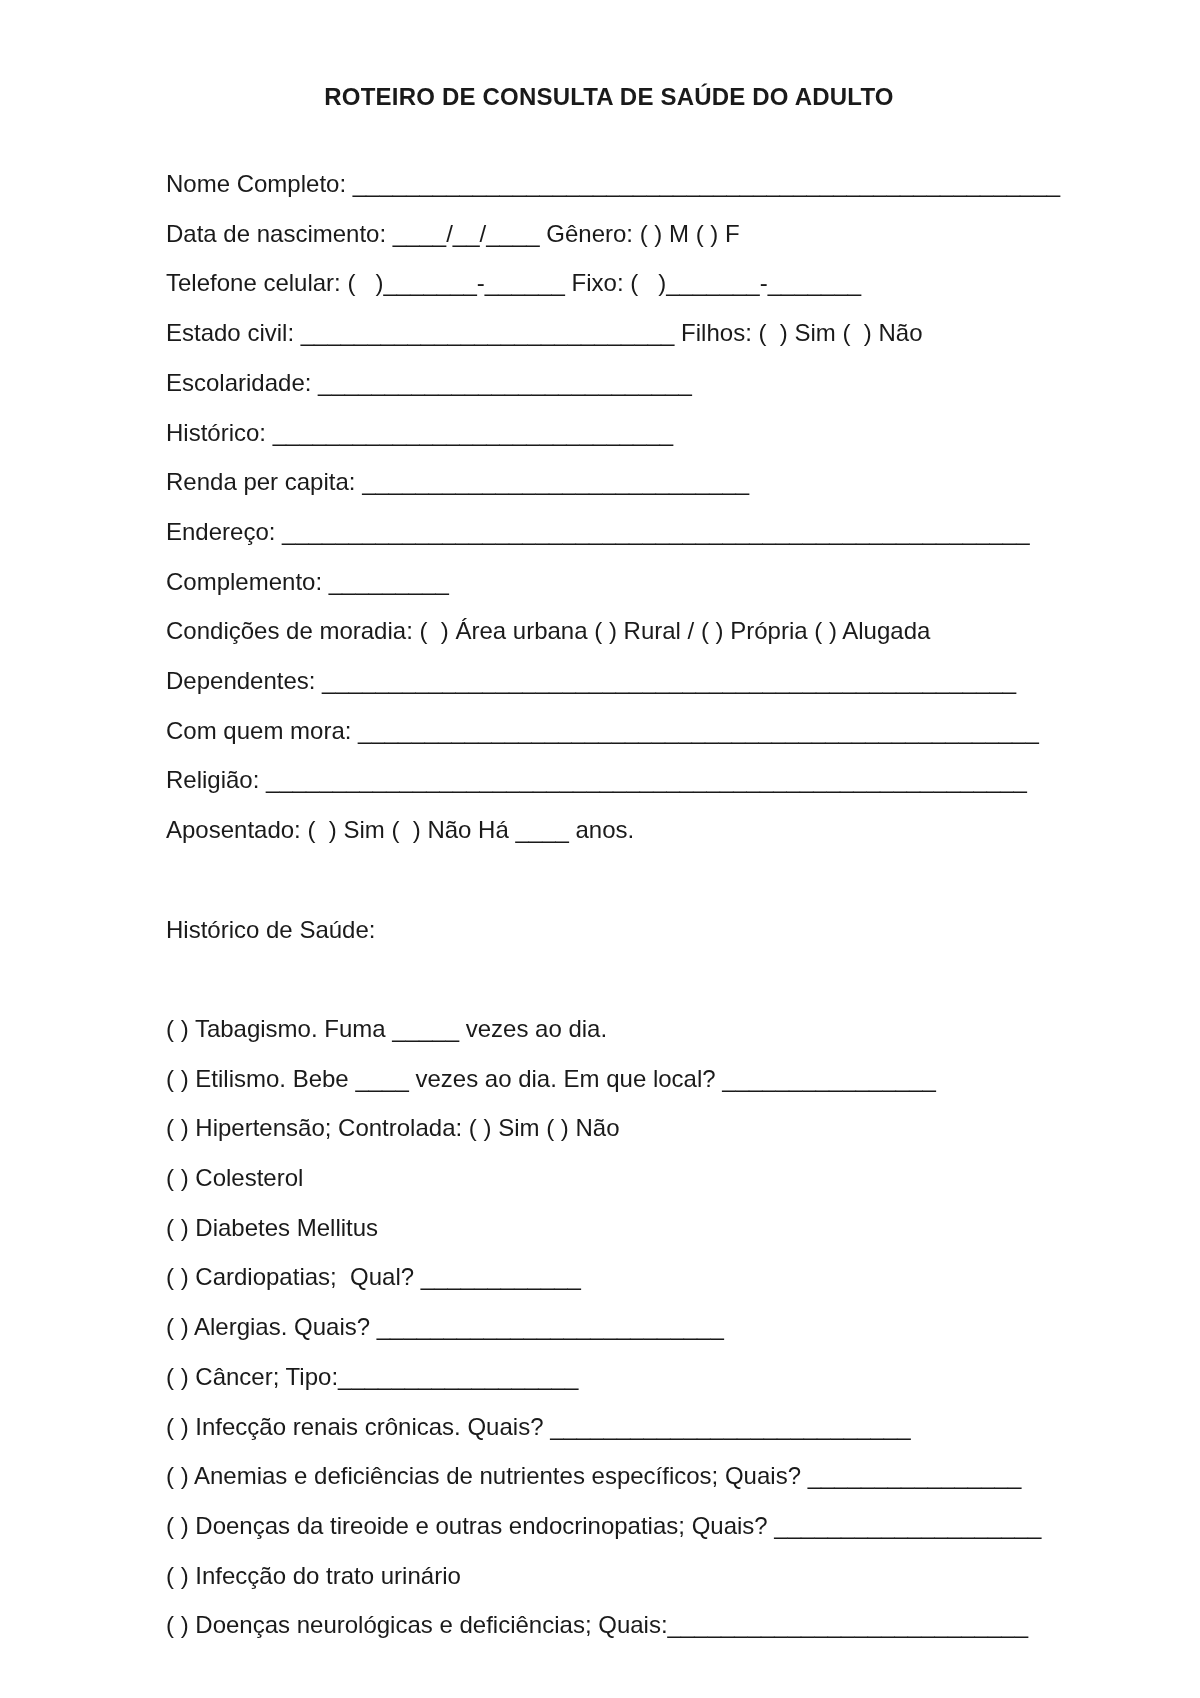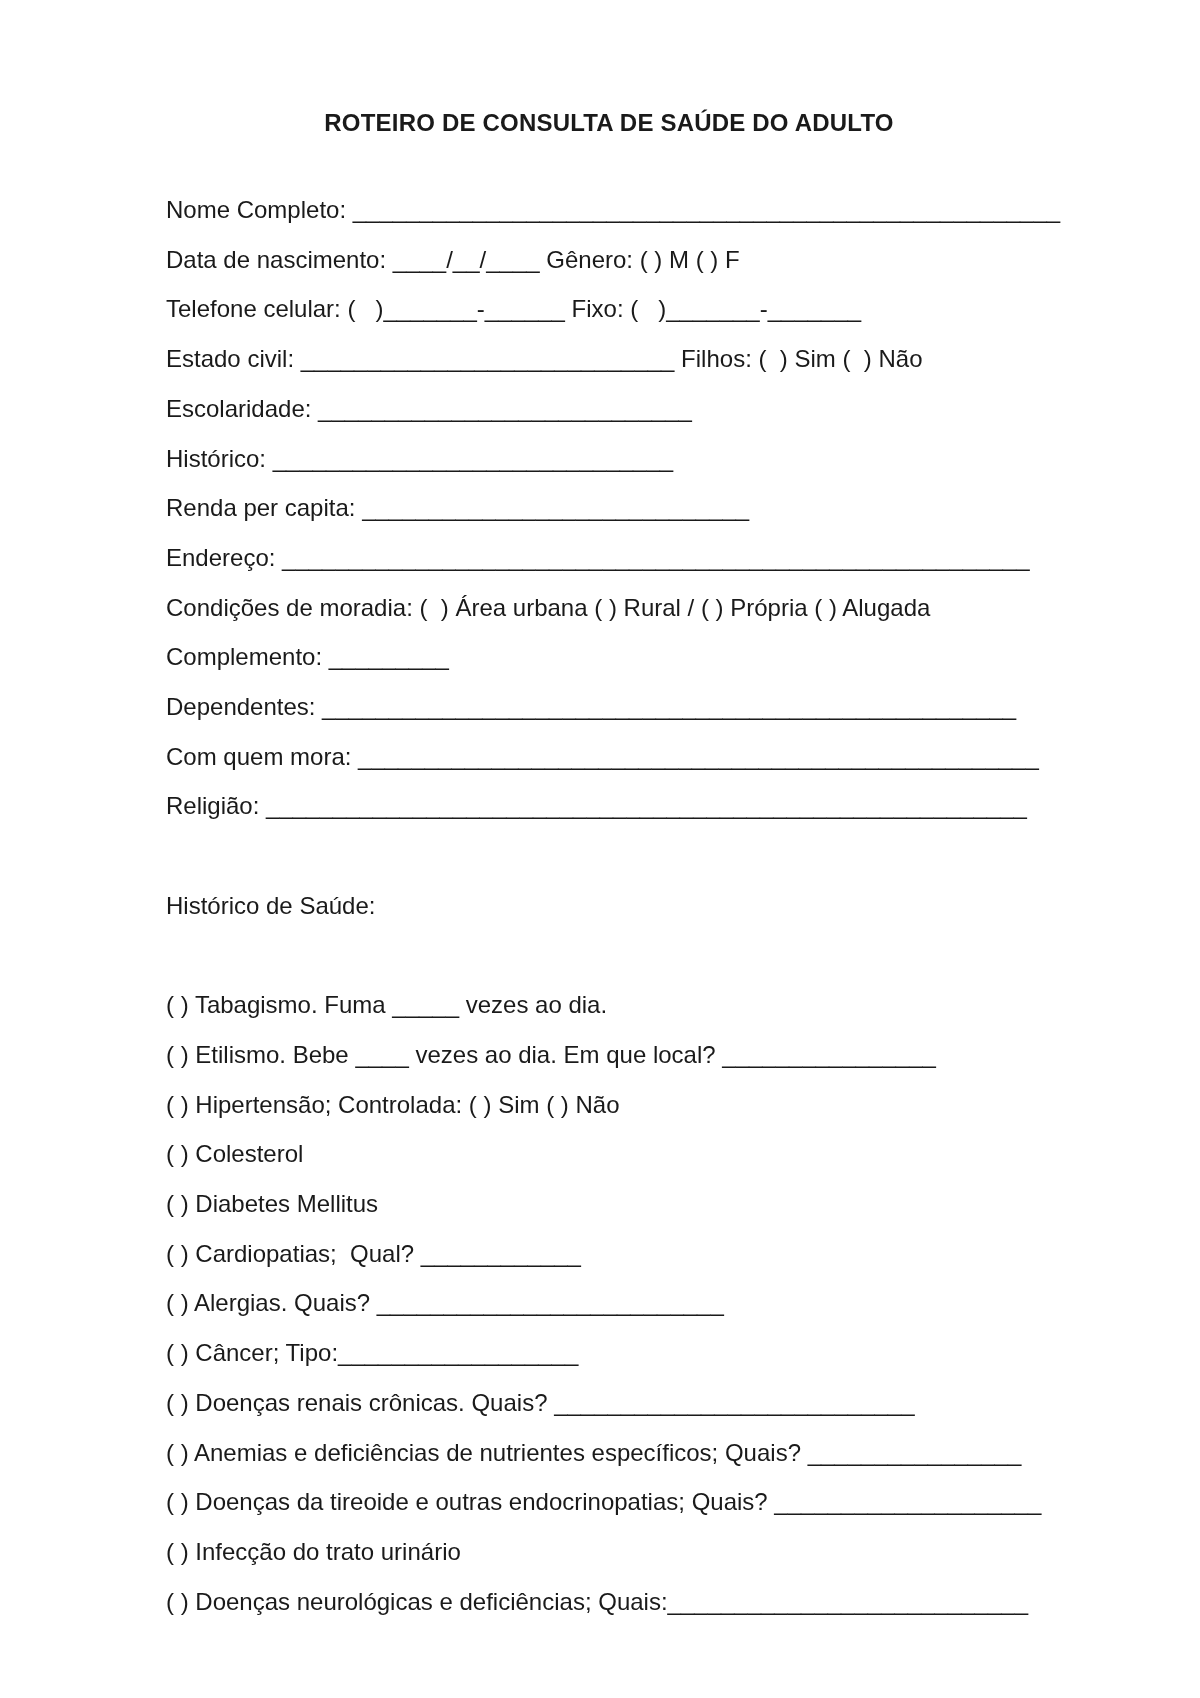--- a/index.html
+++ b/index.html
@@ -8,21 +8,21 @@
     height: 1698px;
     background: #ffffff;
     color: #1a1a1a;
     font-family: "Liberation Sans", sans-serif;
     overflow: hidden;
   }
   .page {
     box-sizing: border-box;
     width: 1200px;
     height: 1698px;
-    padding: 102px 140px 0 158px;
+    padding: 76px 140px 0 158px;
   }
   .title {
     margin: 0 0 45px 0;
     font-size: 24px;
     font-weight: bold;
     line-height: 42px;
     text-align: center;
     white-space: pre;
     letter-spacing: 0.2px;
   }
@@ -43,37 +43,38 @@
 
   <div class="form">
     <p>Nome Completo: _____________________________________________________</p>
     <p>Data de nascimento: ____/__/____ Gênero: ( ) M ( ) F</p>
     <p>Telefone celular: (   )_______-______ Fixo: (   )_______-_______</p>
     <p>Estado civil: ____________________________ Filhos: (  ) Sim (  ) Não</p>
     <p>Escolaridade: ____________________________</p>
     <p>Histórico: ______________________________</p>
     <p>Renda per capita: _____________________________</p>
     <p>Endereço: ________________________________________________________</p>
+    <p>Complemento: _________</p>
     <p>Condições de moradia: (  ) Área urbana ( ) Rural / ( ) Própria ( ) Alugada</p>
-    <p>Complemento: _________</p>
     <p>Dependentes: ____________________________________________________</p>
     <p>Com quem mora: ___________________________________________________</p>
     <p>Religião: _________________________________________________________</p>
+    <p>Aposentado: (  ) Sim (  ) Não Há ____ anos.</p>
 
     <div class="spacer"></div>
     <p class="section-heading">Histórico de Saúde:</p>
     <div class="spacer"></div>
 
     <p>( ) Tabagismo. Fuma _____ vezes ao dia.</p>
     <p>( ) Etilismo. Bebe ____ vezes ao dia. Em que local? ________________</p>
     <p>( ) Hipertensão; Controlada: ( ) Sim ( ) Não</p>
     <p>( ) Colesterol</p>
     <p>( ) Diabetes Mellitus</p>
     <p>( ) Cardiopatias;  Qual? ____________</p>
     <p>( ) Alergias. Quais? __________________________</p>
     <p>( ) Câncer; Tipo:__________________</p>
-    <p>( ) Doenças renais crônicas. Quais? ___________________________</p>
+    <p>( ) Infecção renais crônicas. Quais? ___________________________</p>
     <p>( ) Anemias e deficiências de nutrientes específicos; Quais? ________________</p>
     <p>( ) Doenças da tireoide e outras endocrinopatias; Quais? ____________________</p>
     <p>( ) Infecção do trato urinário</p>
     <p>( ) Doenças neurológicas e deficiências; Quais:___________________________</p>
   </div>
 </div>
 
 </body></html>

